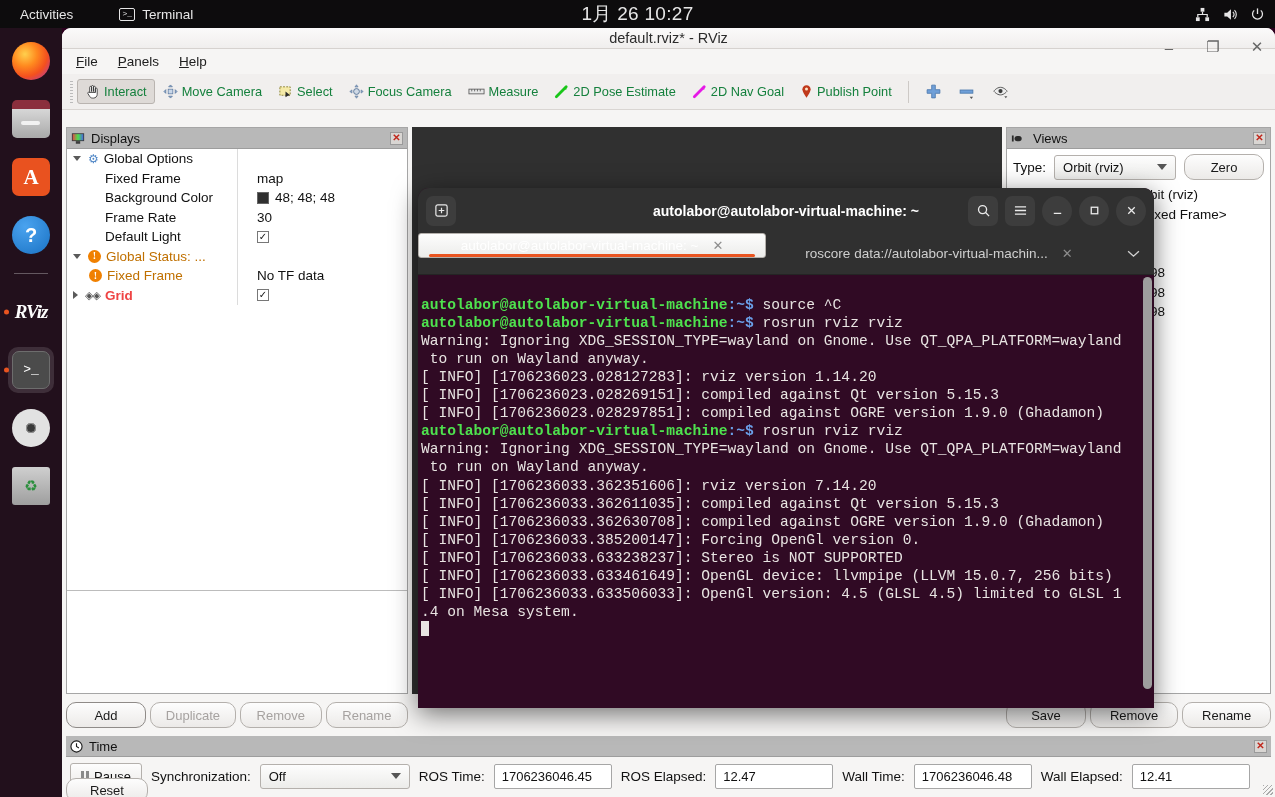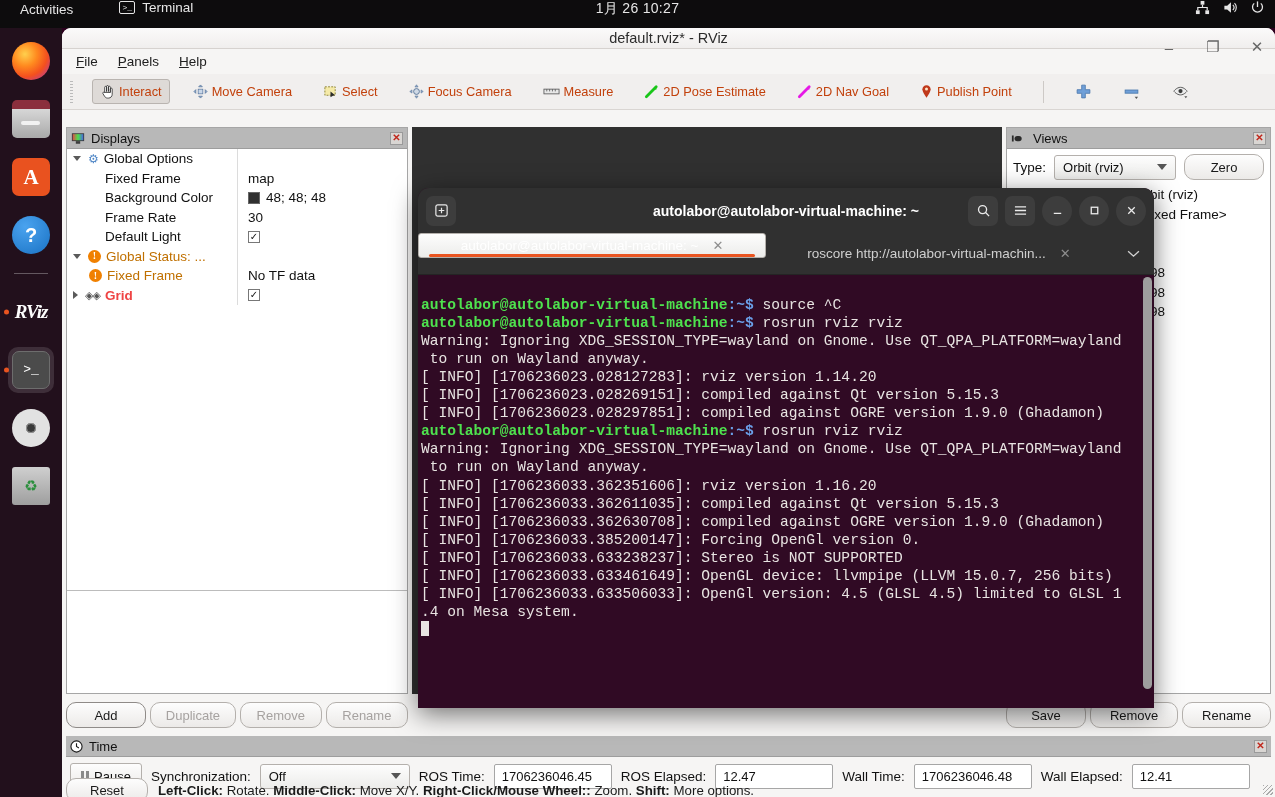--- a/index.html
+++ b/index.html
@@ -7,27 +7,27 @@
     width: 1275px; height: 797px;
     font-family: "Liberation Sans", sans-serif;
     overflow: hidden; background: #2c001e;
   }
   #screen { position: relative; width: 1275px; height: 797px; }
 
   
   .topbar {
     position: absolute; left: 0; top: 0; width: 1275px; height: 28px;
     background: #0d0c0d; color: #e6e6e6;
-    display: flex; align-items: flex-start; font-size: 13.5px;
+    display: flex; align-items: center; font-size: 13.5px;
   }
   .topbar .activities { margin-left: 12px; padding: 2px 8px; border-radius: 4px; }
   .topbar .appname { margin-left: 38px; display: flex; align-items: center; gap: 7px; }
   .topbar .clock {
     position: absolute; left: 0; right: 0; text-align: center;
-    font-size: 14px; letter-spacing: .3px;
+    font-size: 19px; letter-spacing: .3px;
   }
   .topbar .sysicons {
     position: absolute; right: 10px; display: flex; align-items: center; gap: 12px;
   }
   .termglyph {
     width: 16px; height: 13px; border: 1.6px solid #e6e6e6; border-radius: 2px;
     font-size: 8px; color: #e6e6e6; display: flex; align-items: center;
     justify-content: center; font-family: "Liberation Mono", monospace; line-height: 1;
   }
 
@@ -70,21 +70,21 @@
     justify-content: center; position: relative;
     font-size: 14.5px; font-weight: normal; color: #2c2c2c;
   }
   .winctl { position: absolute; right: 6px; top: 0; height: 38px;
             display: flex; align-items: center; gap: 20px; color: #666; font-size: 15px;}
   .winctl span { width: 24px; text-align: center; cursor: default; }
   .menubar { height: 25px; background: #f6f5f4; display: flex; align-items: center;
              padding-left: 14px; gap: 20px; font-size: 13.5px; color: #202020; }
   .menubar u { text-decoration: underline; }
   .toolbar { height: 36px; background: #f1efee; border-bottom: 1px solid #d9d5d2;
-             display: flex; align-items: center; padding-left: 8px; gap: 15px; font-size: 12.8px; color:#c2410c;}
+             display: flex; align-items: center; padding-left: 8px; gap: 0; font-size: 12.8px; color:#15803d;}
   .tbtn { display: flex; align-items: center; gap: 4px; padding: 4px 7px; border-radius: 3px;
           border: 1px solid transparent; white-space: nowrap;}
   .tbtn.on { background: #dedad7; border: 1px solid #b9b4b0; }
   .grip { width: 3px; height: 22px; margin-right: 4px;
           background: repeating-linear-gradient(#bbb 0 1px, transparent 1px 3px); }
   .tsep { width: 1px; height: 22px; background: #cdc9c6; margin: 0 8px; }
 
   
   .panel-hdr { height: 21px; background: #b8b8b8;
     display: flex; align-items: center; padding: 0 4px; gap: 6px;
@@ -93,21 +93,21 @@
     border: 1px solid #9a9a9a; color: #c0261b; font-size: 10px; font-weight: bold;
     display: flex; align-items: center; justify-content: center; line-height: 1;}
 
   .displays {
     position: absolute; left: 4px; top: 99px; width: 342px; height: 567px;
     background: #fff; border: 1px solid #a6a6a6;
   }
   .dtree { font-size: 13.5px; color: #111; }
   .drow { display: flex; align-items: center; height: 19.5px; }
   .dkey { width: 170px; display: flex; align-items: center; padding-left: 6px; gap: 5px; }
-  .dval { flex: 1; border-left: 1px solid #dcdcdc; padding-left: 10px;
+  .dval { flex: 1; border-left: 1px solid #dcdcdc; padding-left: 19px;
           display: flex; align-items: center; gap: 6px; height: 19.5px; }
   .arrow-d { width: 0; height: 0; border-left: 4.5px solid transparent; border-right: 4.5px solid transparent;
              border-top: 5.5px solid #5a5a5a; margin-right: 2px; }
   .arrow-r { width: 0; height: 0; border-top: 4.5px solid transparent; border-bottom: 4.5px solid transparent;
              border-left: 5.5px solid #5a5a5a; margin-right: 2px; }
   .spacer12 { width: 11px; flex: none; }
   .gear { color: #4f86c6; font-size: 12px; }
   .warn { width: 13px; height: 13px; border-radius: 50%; background: #f08000; color:#fff;
           font-size: 10px; font-weight: bold; display:flex; align-items:center; justify-content:center;
           line-height:1; font-family:"Liberation Serif",serif;}
@@ -541,23 +541,20 @@
         <div class="field" style="width:118px;">12.47</div>
         <span>Wall Time:</span>
         <div class="field" style="width:118px;">1706236046.48</div>
         <span>Wall Elapsed:</span>
         <div class="field" style="width:118px;">12.41</div>
       </div>
     </div>
 
     <div class="statusbar">
       <div class="btn" style="min-width:56px;height:24px;">Reset</div>
-      <div>
-        <b>Left-Click:</b><span> Rotate. </span><b>Middle-Click:</b><span> Move X/Y. </span><b>Right-Click/Mouse Wheel::</b><span> Zoom. </span><b>Shift:</b><span> More options.</span>
-      </div>
     </div>
 
     <div class="rgrip"></div>
   </div>
 
   <div class="term">
     <div class="term-hdr">
       <div class="tsq">
         <svg width="15" height="15" viewBox="0 0 16 16">
           <rect x="2" y="2" width="12" height="12" rx="2" fill="none" stroke="#e8e8e8" stroke-width="1.3"></rect>
@@ -594,42 +591,42 @@
         </div>
       </div>
     </div>
 
     <div class="term-tabs">
       <div class="ttab sel">
         <span>autolabor@autolabor-virtual-machine: ~</span>
         <span class="x">✕</span>
       </div>
       <div class="ttab">
-        <span>roscore http://autolabor-virtual-machin...</span>
+        <span>roscore data://autolabor-virtual-machin...</span>
         <span class="x">✕</span>
       </div>
       <div class="ttab-more">
         <svg width="15" height="9" viewBox="0 0 16 10">
             <path d="M2 2.5L8 8l6-5.5" fill="none" stroke="#cfcfcf" stroke-width="1.5"></path>
           </svg>
       </div>
     </div>
 
     <div class="term-body">
 <span><span class="g">autolabor@autolabor-virtual-machine</span><span class="b">:~$ </span><span>source ^C</span></span>
 <span><span class="g">autolabor@autolabor-virtual-machine</span><span class="b">:~$ </span><span>rosrun rviz rviz</span></span>
 <span>Warning: Ignoring XDG_SESSION_TYPE=wayland on Gnome. Use QT_QPA_PLATFORM=wayland</span>
 <span> to run on Wayland anyway.</span>
 <span>[ INFO] [1706236023.028127283]: rviz version 1.14.20</span>
 <span>[ INFO] [1706236023.028269151]: compiled against Qt version 5.15.3</span>
 <span>[ INFO] [1706236023.028297851]: compiled against OGRE version 1.9.0 (Ghadamon)</span>
 <span><span class="g">autolabor@autolabor-virtual-machine</span><span class="b">:~$ </span><span>rosrun rviz rviz</span></span>
 <span>Warning: Ignoring XDG_SESSION_TYPE=wayland on Gnome. Use QT_QPA_PLATFORM=wayland</span>
 <span> to run on Wayland anyway.</span>
-<span>[ INFO] [1706236033.362351606]: rviz version 1.16.20</span>
+<span>[ INFO] [1706236033.362351606]: rviz version 7.14.20</span>
 <span>[ INFO] [1706236033.362611035]: compiled against Qt version 5.15.3</span>
 <span>[ INFO] [1706236033.362630708]: compiled against OGRE version 1.9.0 (Ghadamon)</span>
 <span>[ INFO] [1706236033.385200147]: Forcing OpenGl version 0.</span>
 <span>[ INFO] [1706236033.633238237]: Stereo is NOT SUPPORTED</span>
 <span>[ INFO] [1706236033.633461649]: OpenGL device: llvmpipe (LLVM 15.0.7, 256 bits)</span>
 <span>[ INFO] [1706236033.633506033]: OpenGl version: 4.5 (GLSL 4.5) limited to GLSL 1</span>
 <span>.4 on Mesa system.</span>
 <span class="cursor"></span>
       <div class="tscroll"><div class="thumb"></div></div>
     </div>

